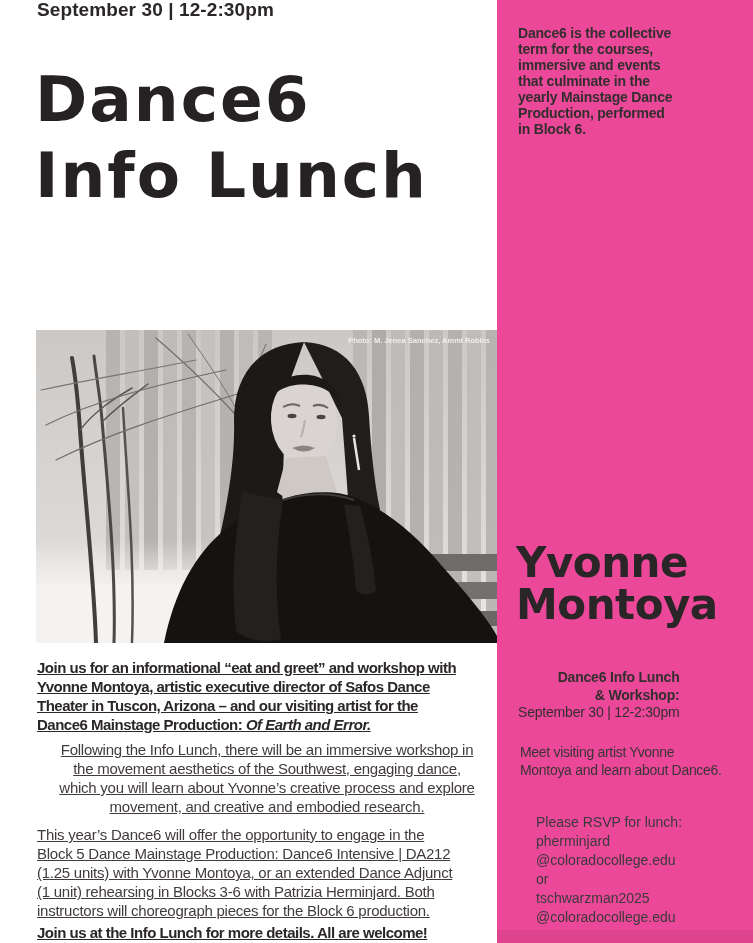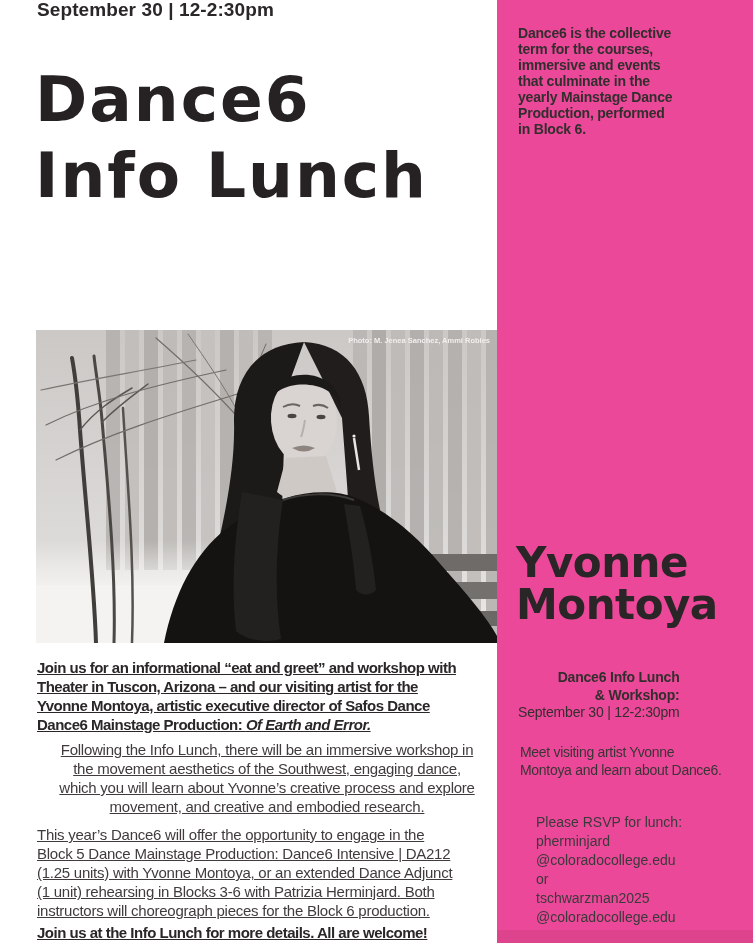--- a/index.html
+++ b/index.html
@@ -265,22 +265,22 @@
       </g>
 
       <text x="454" y="13" text-anchor="end" font-size="7.5" font-weight="bold" fill="#f2f0ee" font-family="Liberation Sans, sans-serif">Photo: M. Jenea Sanchez, Ammi Robles</text>
     </svg>
   </figure>
 
   <section class="body-text">
 
     <div class="para-bold para-1">
       <div class="line">Join us for an informational “eat and greet” and workshop with</div>
+      <div class="line">Yvonne Montoya, artistic executive director of Safos Dance</div>
       <div class="line">Theater in Tuscon, Arizona – and our visiting artist for the</div>
-      <div class="line">Yvonne Montoya, artistic executive director of Safos Dance</div>
       <div class="line"><span>Dance6 Mainstage Production: </span><span class="italic">Of Earth and Error.</span></div>
     </div>
 
     <div class="para-2">
       <div class="line">Following the Info Lunch, there will be an immersive workshop in</div>
       <div class="line">the movement aesthetics of the Southwest, engaging dance,</div>
       <div class="line">which you will learn about Yvonne’s creative process and explore</div>
       <div class="line">movement, and creative and embodied research.</div>
     </div>
 

